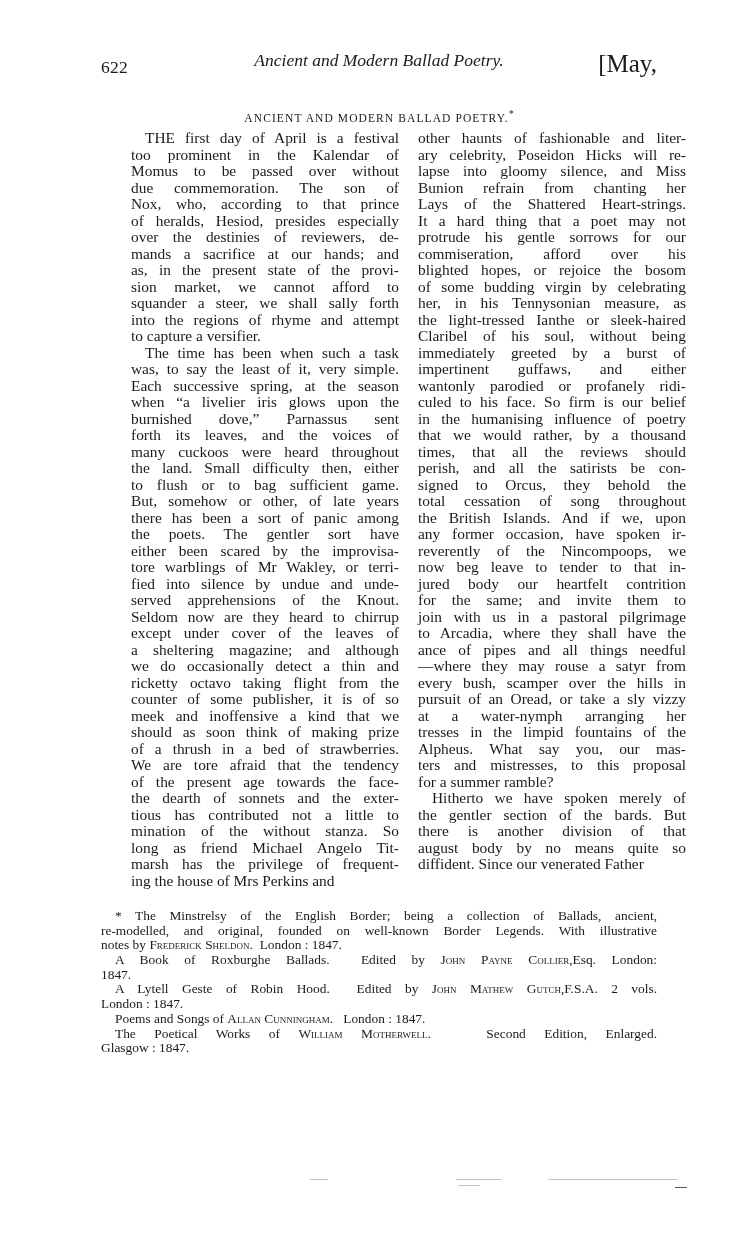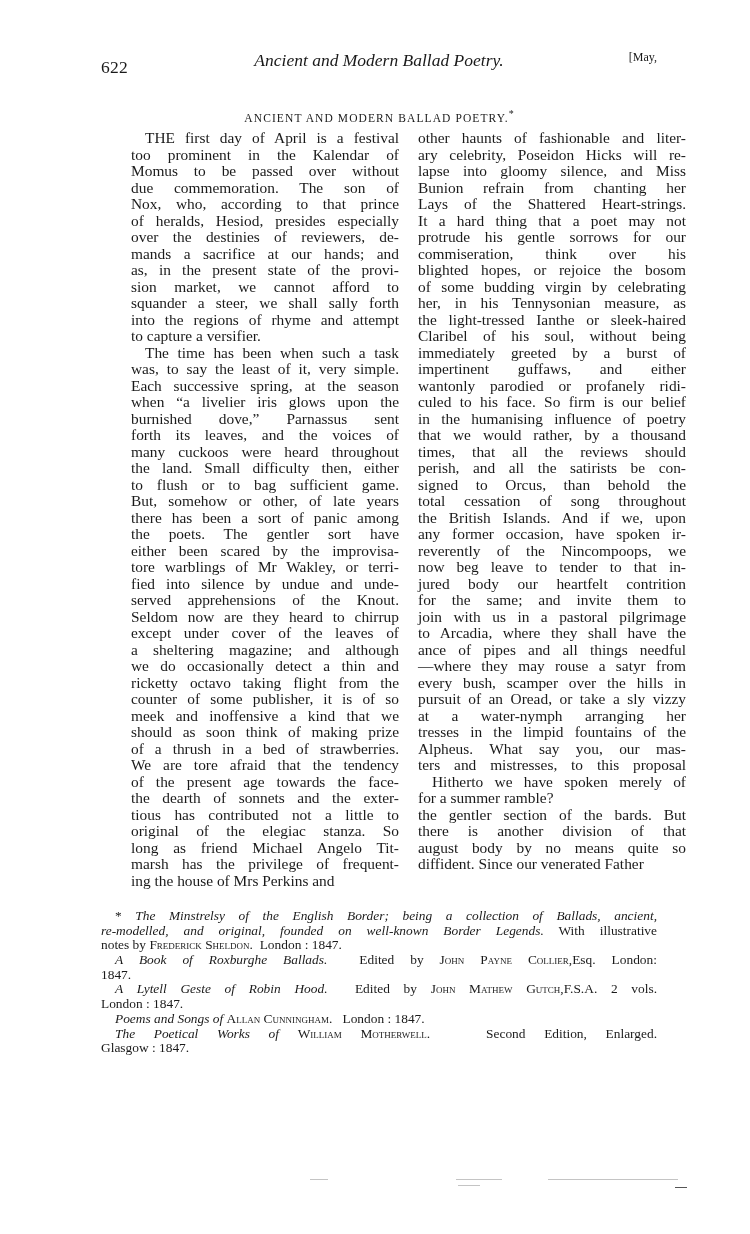--- a/index.html
+++ b/index.html
@@ -7,21 +7,21 @@
       width: 750px; height: 1234px; position: relative; overflow: hidden;
       font-family: "DejaVu Serif", "Liberation Serif", serif;
       color: #1a1a1a;
     }
     .running-head {
       position: absolute; top: 50px; left: 101px; width: 556px; height: 22px;
       font-family: "Liberation Serif", serif; font-size: 17.5px;
     }
     .running-head .pg { position: absolute; left: 0; top: 7px; letter-spacing: 0.3px; }
     .running-head .title { position: absolute; left: 0; right: 0; top: 0; text-align: center; font-style: italic; }
-    .running-head .month { position: absolute; right: 0; top: 0; font-size: 12px; }
+    .running-head .month { position: absolute; right: 0; top: 0; font-size: 25px; }
     .article-title {
       position: absolute; top: 108px; left: 101px; width: 556px; text-align: center;
       font-family: "Liberation Serif", serif; font-size: 11.5px; letter-spacing: 1.1px;
     }
     .article-title sup { font-size: 10px; letter-spacing: 0; }
     .col {
       position: absolute; top: 130px; width: 268px;
       font-family: "Liberation Serif", serif; font-size: 15.4px; line-height: 16.5px; margin-left: 30px;
     }
     .col.left { left: 101px; }
@@ -30,21 +30,21 @@
     .line.last { text-align-last: left; }
     .line.indent { padding-left: 14px; }
     .sc { font-variant: small-caps; }
     .footnotes {
       position: absolute; top: 909px; left: 101px; width: 556px;
       font-family: "Liberation Serif", serif; font-size: 13.4px; line-height: 14.7px;
     }
     .fn-line { display: block; height: 14.7px; white-space: nowrap; text-align: justify; text-align-last: justify; }
     .fn-line.last { text-align-last: left; }
     .fn-line.indent { padding-left: 14px; }
-    .it { font-style: italic; }
+    .it { }
     .smallcaps { font-variant: small-caps; }
     .scan-marks { position: absolute; top: 1174px; left: 300px; width: 380px; height: 12px; }
     .mark { position: absolute; height: 1px; background: #c4c4c4; }
     .mark.dark { background: #555; }
   </style>
 </head>
 <body>
 
 <div class="running-head">
   <span class="pg">622</span>
@@ -90,67 +90,67 @@
     <span class="line">we do occasionally detect a thin and</span>
     <span class="line">ricketty octavo taking flight from the</span>
     <span class="line">counter of some publisher, it is of so</span>
     <span class="line">meek and inoffensive a kind that we</span>
     <span class="line">should as soon think of making prize</span>
     <span class="line">of a thrush in a bed of strawberries.</span>
     <span class="line">We are tore afraid that the tendency</span>
     <span class="line">of the present age towards the face-</span>
     <span class="line">the dearth of sonnets and the exter-</span>
     <span class="line">tious has contributed not a little to</span>
-    <span class="line">original of the elegiac stanza. So</span>
+    <span class="line">mination of the without stanza. So</span>
     <span class="line">long as friend Michael Angelo Tit-</span>
     <span class="line">marsh has the privilege of frequent-</span>
     <span class="line last">ing the house of Mrs Perkins and</span>
   </div>
 <div class="col right" id="col-right">
     <span class="line">other haunts of fashionable and liter-</span>
     <span class="line">ary celebrity, Poseidon Hicks will re-</span>
     <span class="line">lapse into gloomy silence, and Miss</span>
     <span class="line">Bunion refrain from chanting her</span>
     <span class="line">Lays of the Shattered Heart-strings.</span>
     <span class="line">It a hard thing that a poet may not</span>
     <span class="line">protrude his gentle sorrows for our</span>
-    <span class="line">commiseration, think over his</span>
+    <span class="line">commiseration, afford over his</span>
     <span class="line">blighted hopes, or rejoice the bosom</span>
     <span class="line">of some budding virgin by celebrating</span>
     <span class="line">her, in his Tennysonian measure, as</span>
     <span class="line">the light-tressed Ianthe or sleek-haired</span>
     <span class="line">Claribel of his soul, without being</span>
     <span class="line">immediately greeted by a burst of</span>
     <span class="line">impertinent guffaws, and either</span>
     <span class="line">wantonly parodied or profanely ridi-</span>
     <span class="line">culed to his face. So firm is our belief</span>
     <span class="line">in the humanising influence of poetry</span>
     <span class="line">that we would rather, by a thousand</span>
     <span class="line">times, that all the reviews should</span>
     <span class="line">perish, and all the satirists be con-</span>
-    <span class="line">signed to Orcus, than behold the</span>
+    <span class="line">signed to Orcus, they behold the</span>
     <span class="line">total cessation of song throughout</span>
     <span class="line">the British Islands. And if we, upon</span>
     <span class="line">any former occasion, have spoken ir-</span>
     <span class="line">reverently of the Nincompoops, we</span>
     <span class="line">now beg leave to tender to that in-</span>
     <span class="line">jured body our heartfelt contrition</span>
     <span class="line">for the same; and invite them to</span>
     <span class="line">join with us in a pastoral pilgrimage</span>
     <span class="line">to Arcadia, where they shall have the</span>
     <span class="line">ance of pipes and all things needful</span>
     <span class="line">—where they may rouse a satyr from</span>
     <span class="line">every bush, scamper over the hills in</span>
     <span class="line">pursuit of an Oread, or take a sly vizzy</span>
     <span class="line">at a water-nymph arranging her</span>
     <span class="line">tresses in the limpid fountains of the</span>
     <span class="line">Alpheus. What say you, our mas-</span>
     <span class="line">ters and mistresses, to this proposal</span>
+    <span class="line last">for a summer ramble?</span>
     <span class="line indent">Hitherto we have spoken merely of</span>
-    <span class="line last">for a summer ramble?</span>
     <span class="line">the gentler section of the bards. But</span>
     <span class="line">there is another division of that</span>
     <span class="line">august body by no means quite so</span>
     <span class="line last">diffident. Since our venerated Father</span>
   </div>
 
 <div class="footnotes">
   <span class="fn-line indent"><span>*</span> <span class="it">The Minstrelsy of the English Border; being a collection of Ballads, ancient,</span></span>
   <span class="fn-line"><span class="it">re-modelled, and original, founded on well-known Border Legends.</span> <span>With illustrative</span></span>
   <span class="fn-line last"><span>notes by</span> <span class="smallcaps">Frederick Sheldon.</span>&nbsp;&nbsp;<span>London : 1847.</span></span>

